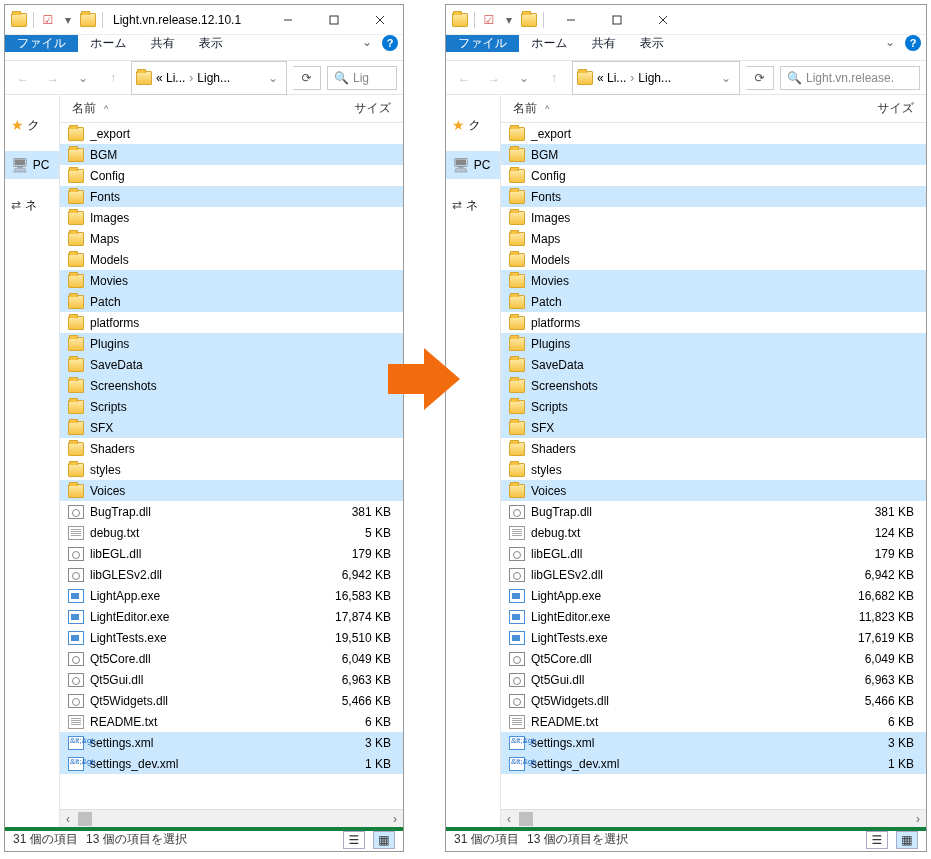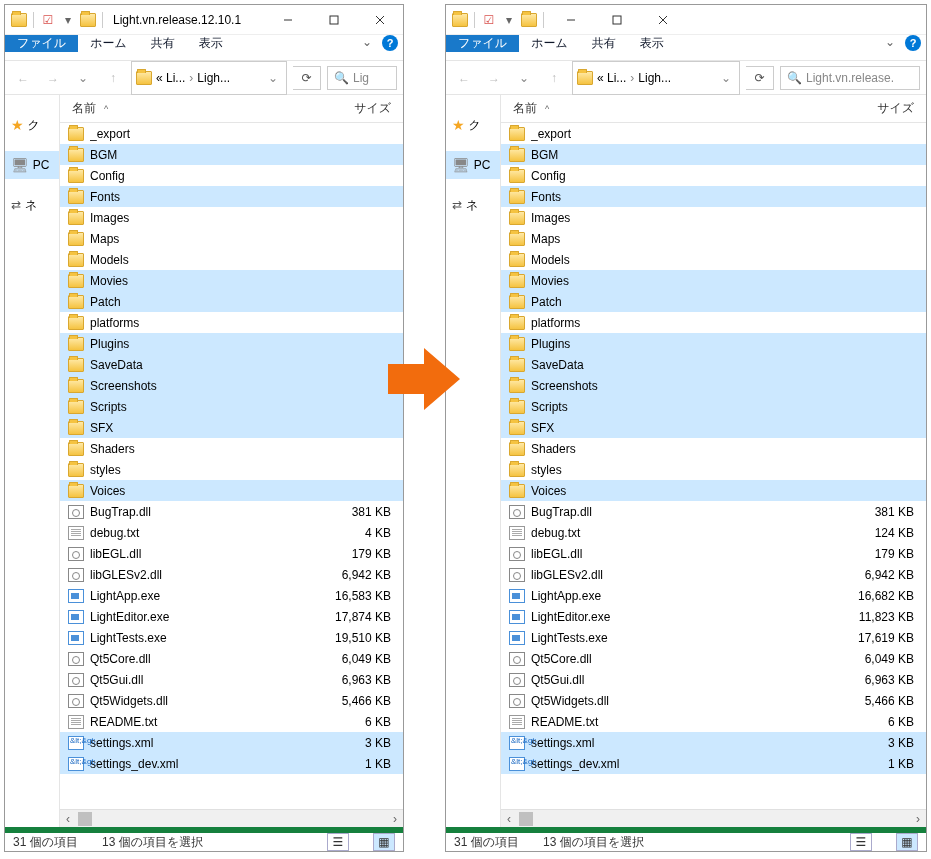--- a/index.html
+++ b/index.html
@@ -43,21 +43,21 @@
 .files{flex:1;overflow:hidden;}
 .row{height:21px;display:flex;align-items:center;padding-left:8px;}
 .row.sel{background:#cce8ff;}
 .row .fi{margin-right:6px;flex-shrink:0;}
 .row .fname{flex:1;color:#000;white-space:nowrap;overflow:hidden;}
 .row .fsize{width:80px;text-align:right;color:#000;padding-right:12px;}
 .hscroll{height:18px;background:#f0f0f0;border-top:1px solid #e0e0e0;display:flex;align-items:center;}
 .hscroll .thumb{width:14px;height:14px;background:#c0c0c0;margin-left:2px;}
 .hscroll .ar{width:16px;display:flex;align-items:center;justify-content:center;color:#666;}
 .hscroll .track{flex:1;}
-.status{height:24px;border-top:6px solid #15803d;display:flex;align-items:flex-end;padding:0 8px;color:#333;gap:24px;}
+.status{height:24px;border-top:4px solid #15803d;display:flex;align-items:flex-start;padding:0 8px;color:#333;gap:8px;}
 .status .sp{flex:1;}
 .viewbtn{width:22px;height:18px;border:1px solid #aac;display:flex;align-items:center;justify-content:center;}
 .viewbtn.active{background:#cce8ff;}
 
 .fi{width:16px;height:14px;display:inline-block;position:relative;}
 .fi.folder{background:linear-gradient(#ffe9a6,#f5c341);border:1px solid #d9a72f;border-radius:1px;}
 .fi.folder::before{content:"";position:absolute;top:-3px;left:0;width:7px;height:3px;background:#f5c341;border:1px solid #d9a72f;border-bottom:none;border-radius:1px 1px 0 0;}
 .fi.txt{background:#fff;border:1px solid #999;}
 .fi.txt::after{content:"";position:absolute;top:2px;left:2px;right:2px;height:1px;background:#aaa;box-shadow:0 2px 0 #aaa,0 4px 0 #aaa,0 6px 0 #aaa;}
 .fi.dll{background:#fff;border:1px solid #888;}
@@ -254,21 +254,21 @@
             <span class="fsize"></span>
           </div>
           <div class="row">
             <span class="fi dll"></span>
             <span class="fname">BugTrap.dll</span>
             <span class="fsize">381 KB</span>
           </div>
           <div class="row">
             <span class="fi txt"></span>
             <span class="fname">debug.txt</span>
-            <span class="fsize">4 KB</span>
+            <span class="fsize">5 KB</span>
           </div>
           <div class="row">
             <span class="fi dll"></span>
             <span class="fname">libEGL.dll</span>
             <span class="fsize">179 KB</span>
           </div>
           <div class="row">
             <span class="fi dll"></span>
             <span class="fname">libGLESv2.dll</span>
             <span class="fsize">6,942 KB</span>

